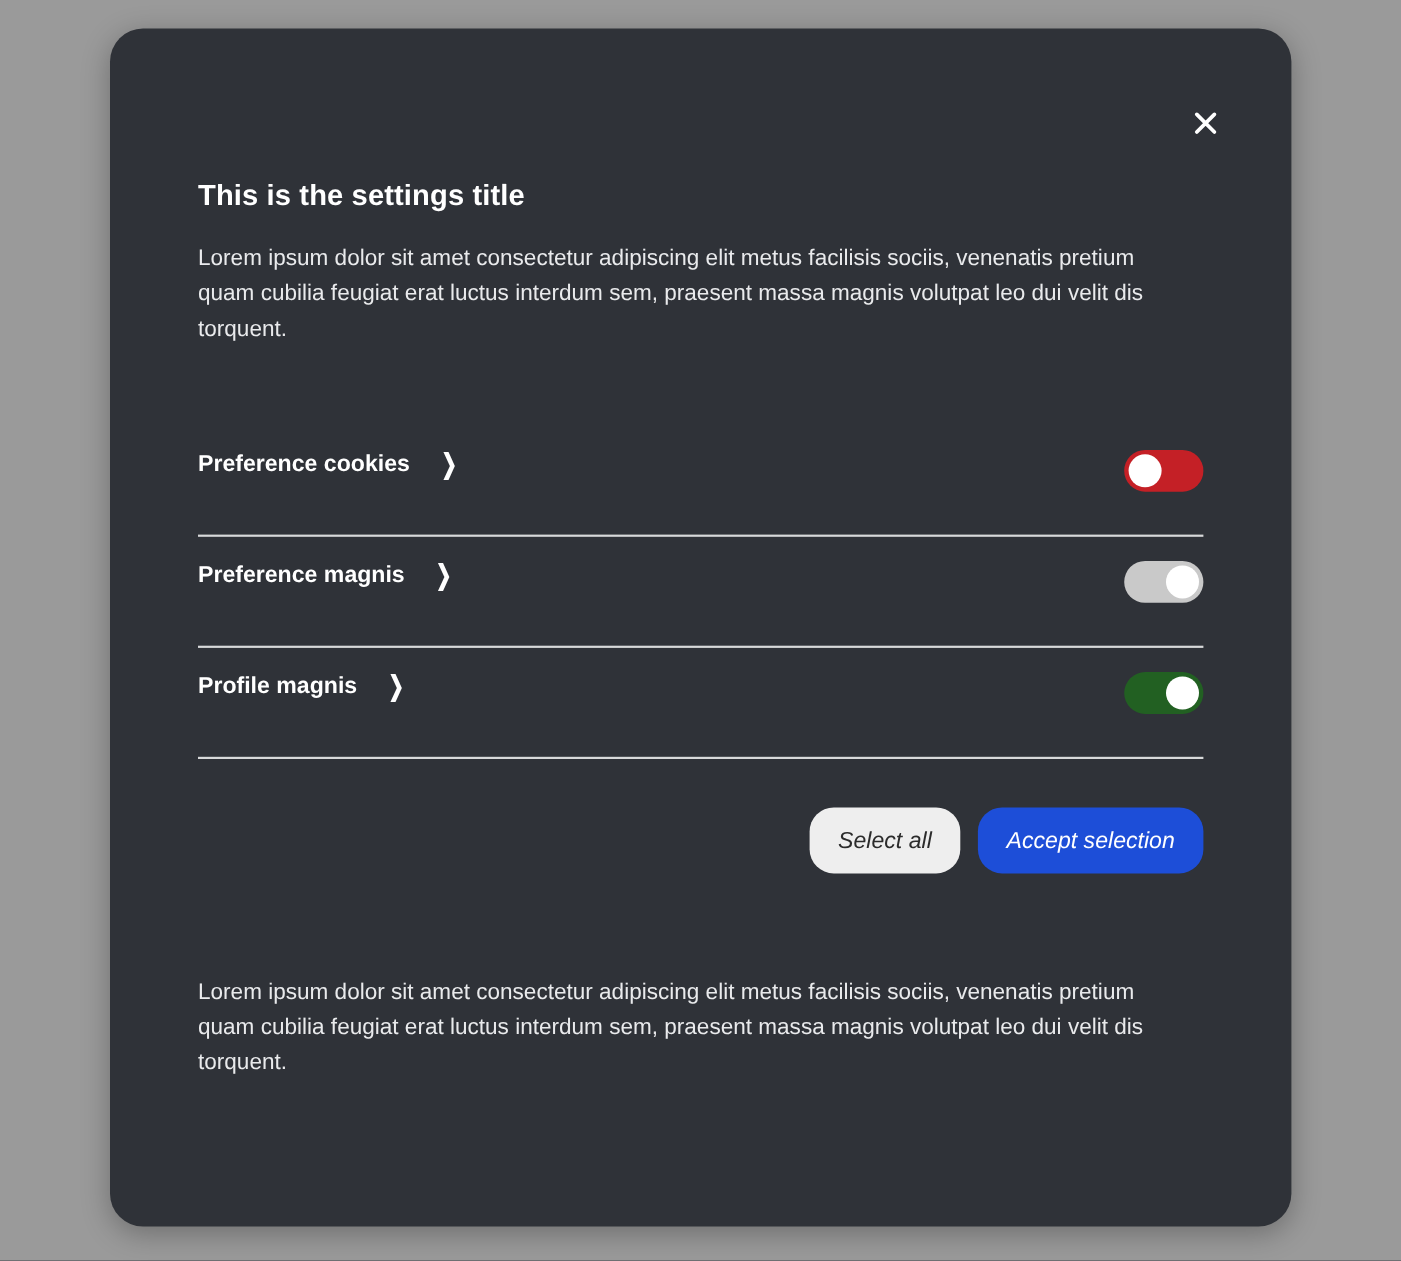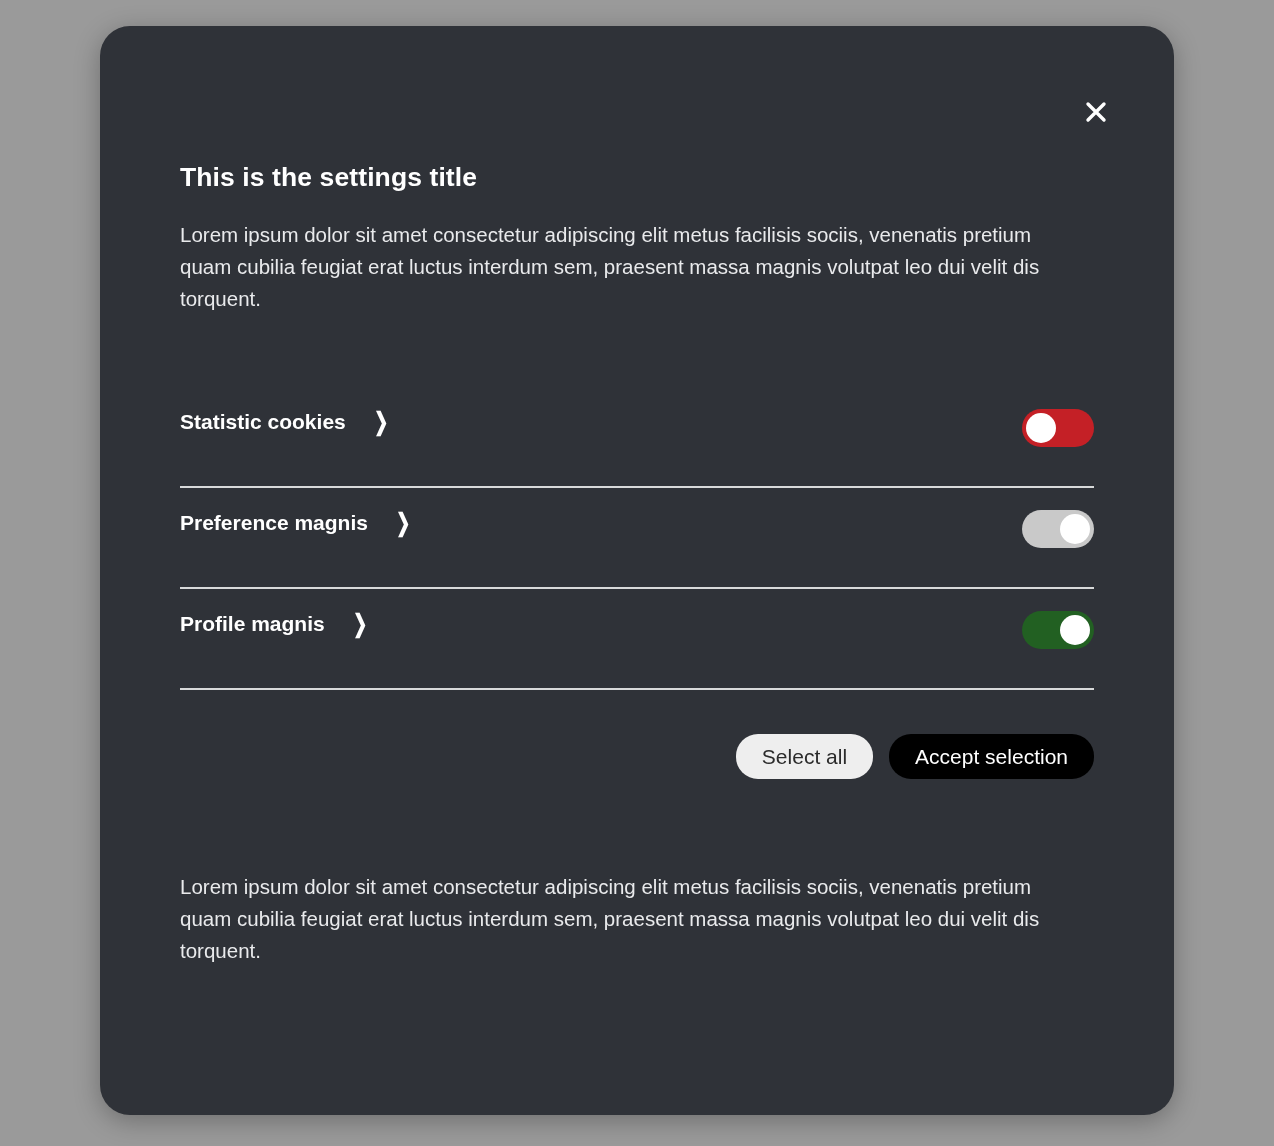--- a/index.html
+++ b/index.html
@@ -134,30 +134,31 @@
     margin-top: 44px;
   }
 
   .btn {
     border: none;
     border-radius: 22px;
     font-family: "Liberation Sans", sans-serif;
     font-size: 21px;
     cursor: pointer;
     padding: 0 26px;
-    height: 45px;
+    height: 60px;
     line-height: 45px;
     white-space: nowrap;
+    font-style: italic;
   }
   .btn-secondary {
     background: #eeeeee;
     color: #2b2b2b;
   }
   .btn-primary {
-    background: #000000;
+    background: #1d4ed8;
     color: #ffffff;
   }
 
   .footer {
     margin-top: 92px;
     color: #e9eaec;
     font-size: 20.5px;
     line-height: 32px;
     width: 900px;
   }
@@ -178,21 +179,21 @@
     <div class="content">
 
       <h1 class="title">This is the settings title</h1>
 
       <p class="intro">Lorem ipsum dolor sit amet consectetur adipiscing elit metus facilisis sociis, venenatis pretium quam cubilia feugiat erat luctus interdum sem, praesent massa magnis volutpat leo dui velit dis torquent.</p>
 
       <div class="rows">
 
         <div class="row">
           <div class="row-label">
-            <span>Statistic cookies</span>
+            <span>Preference cookies</span>
             <span class="chevron">❯</span>
           </div>
           <div class="toggle off" style="background:#c42026;">
             <span class="knob"></span>
           </div>
         </div>
 
         <div class="row">
           <div class="row-label">
             <span>Preference magnis</span>

